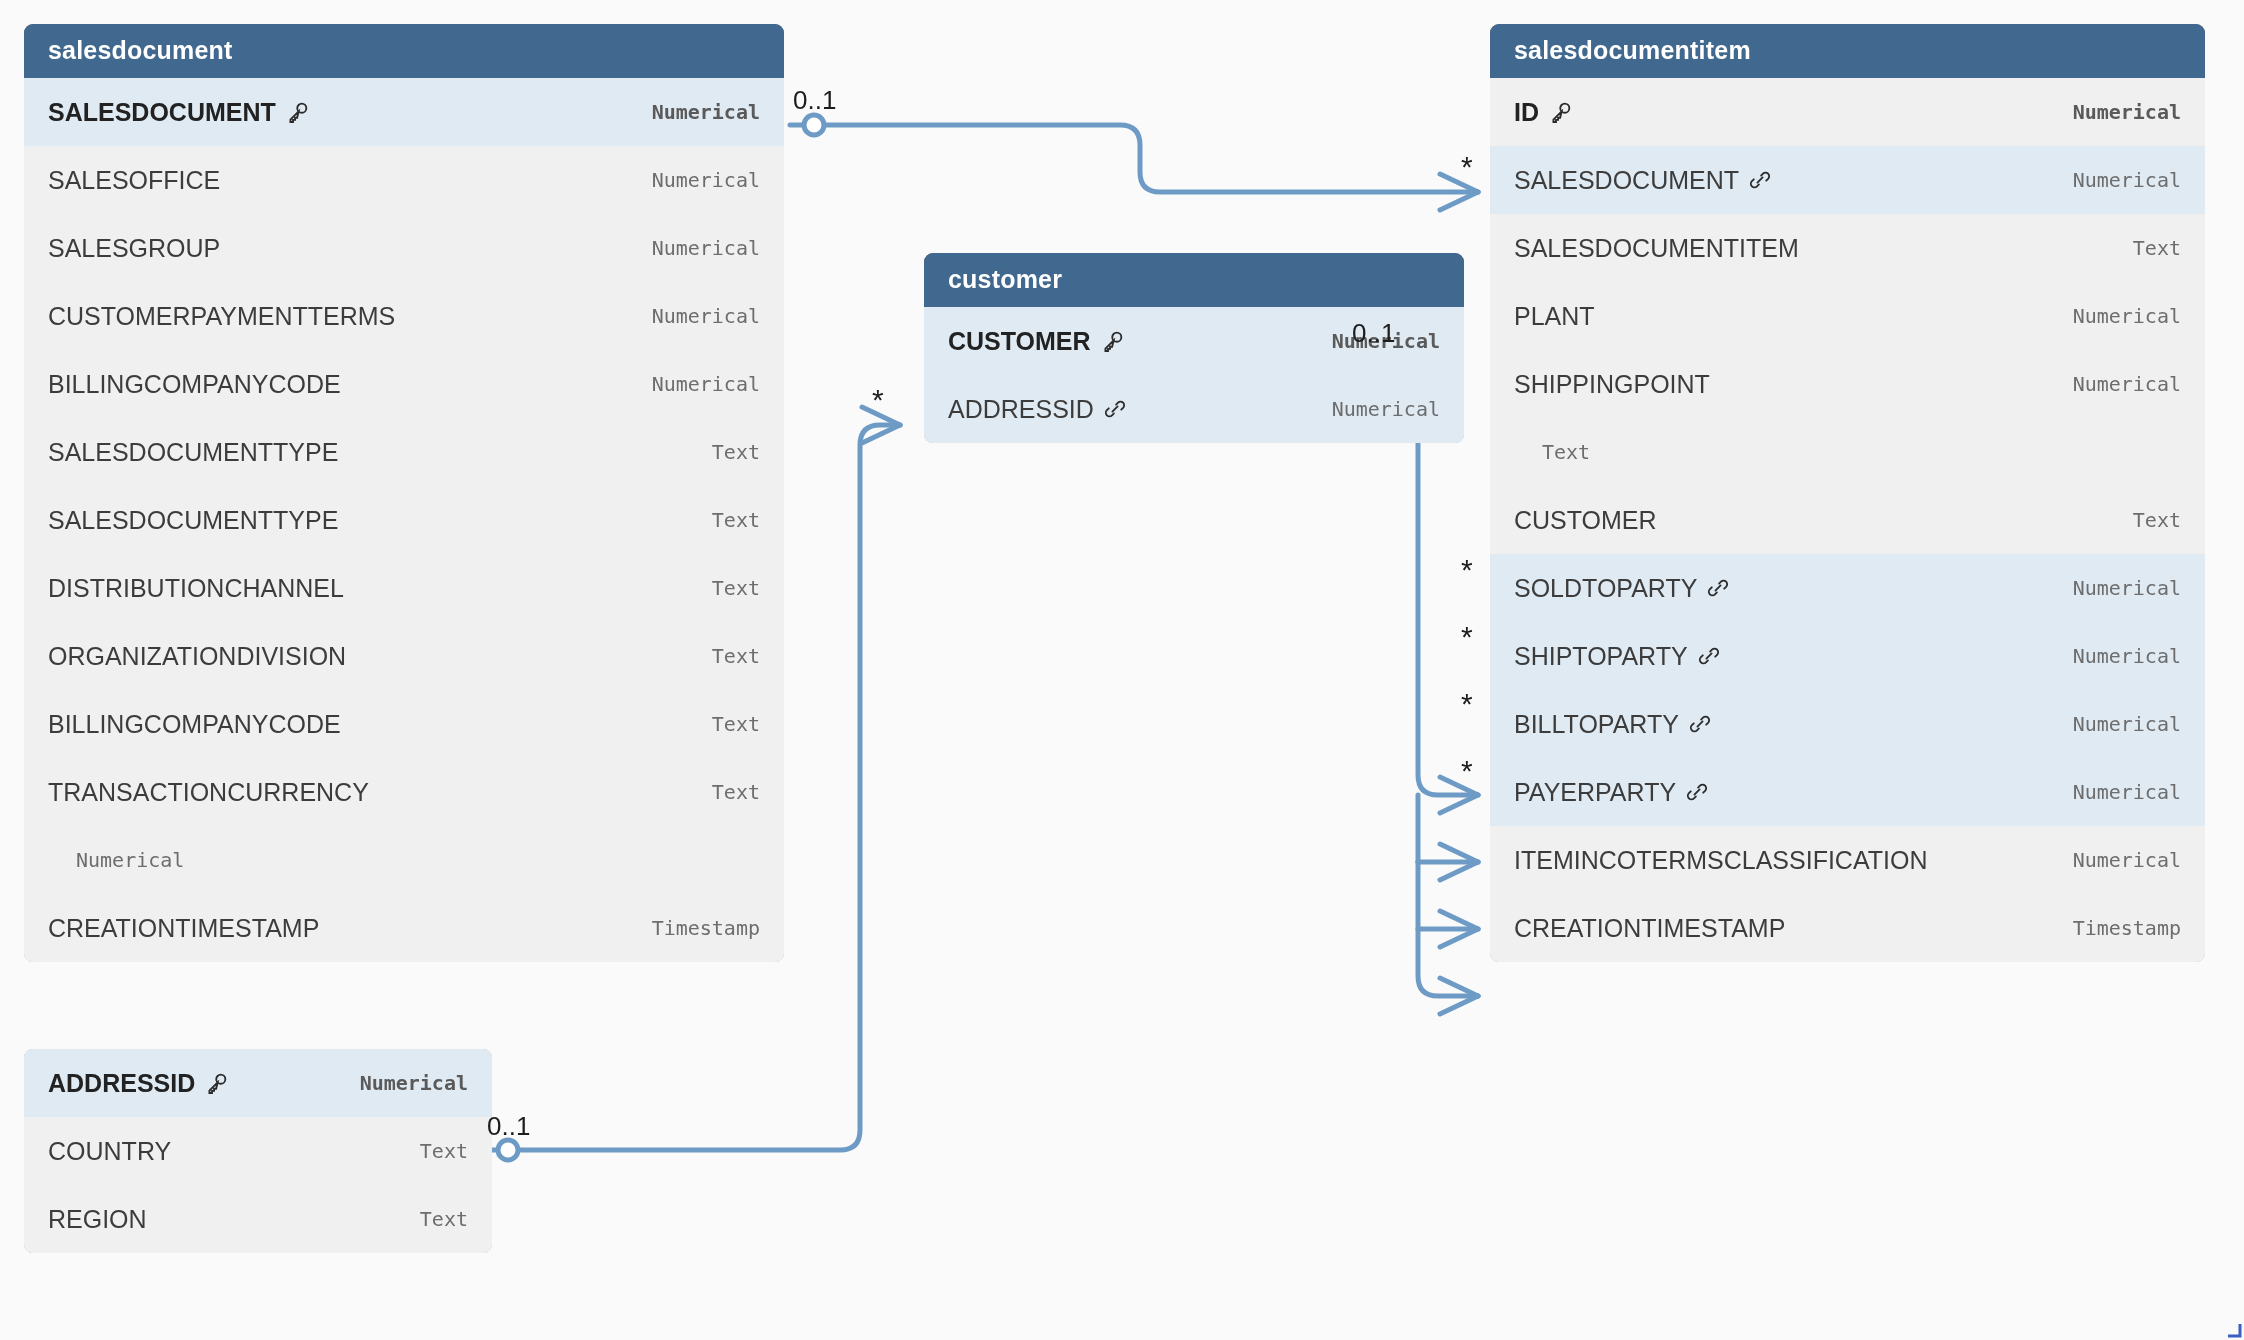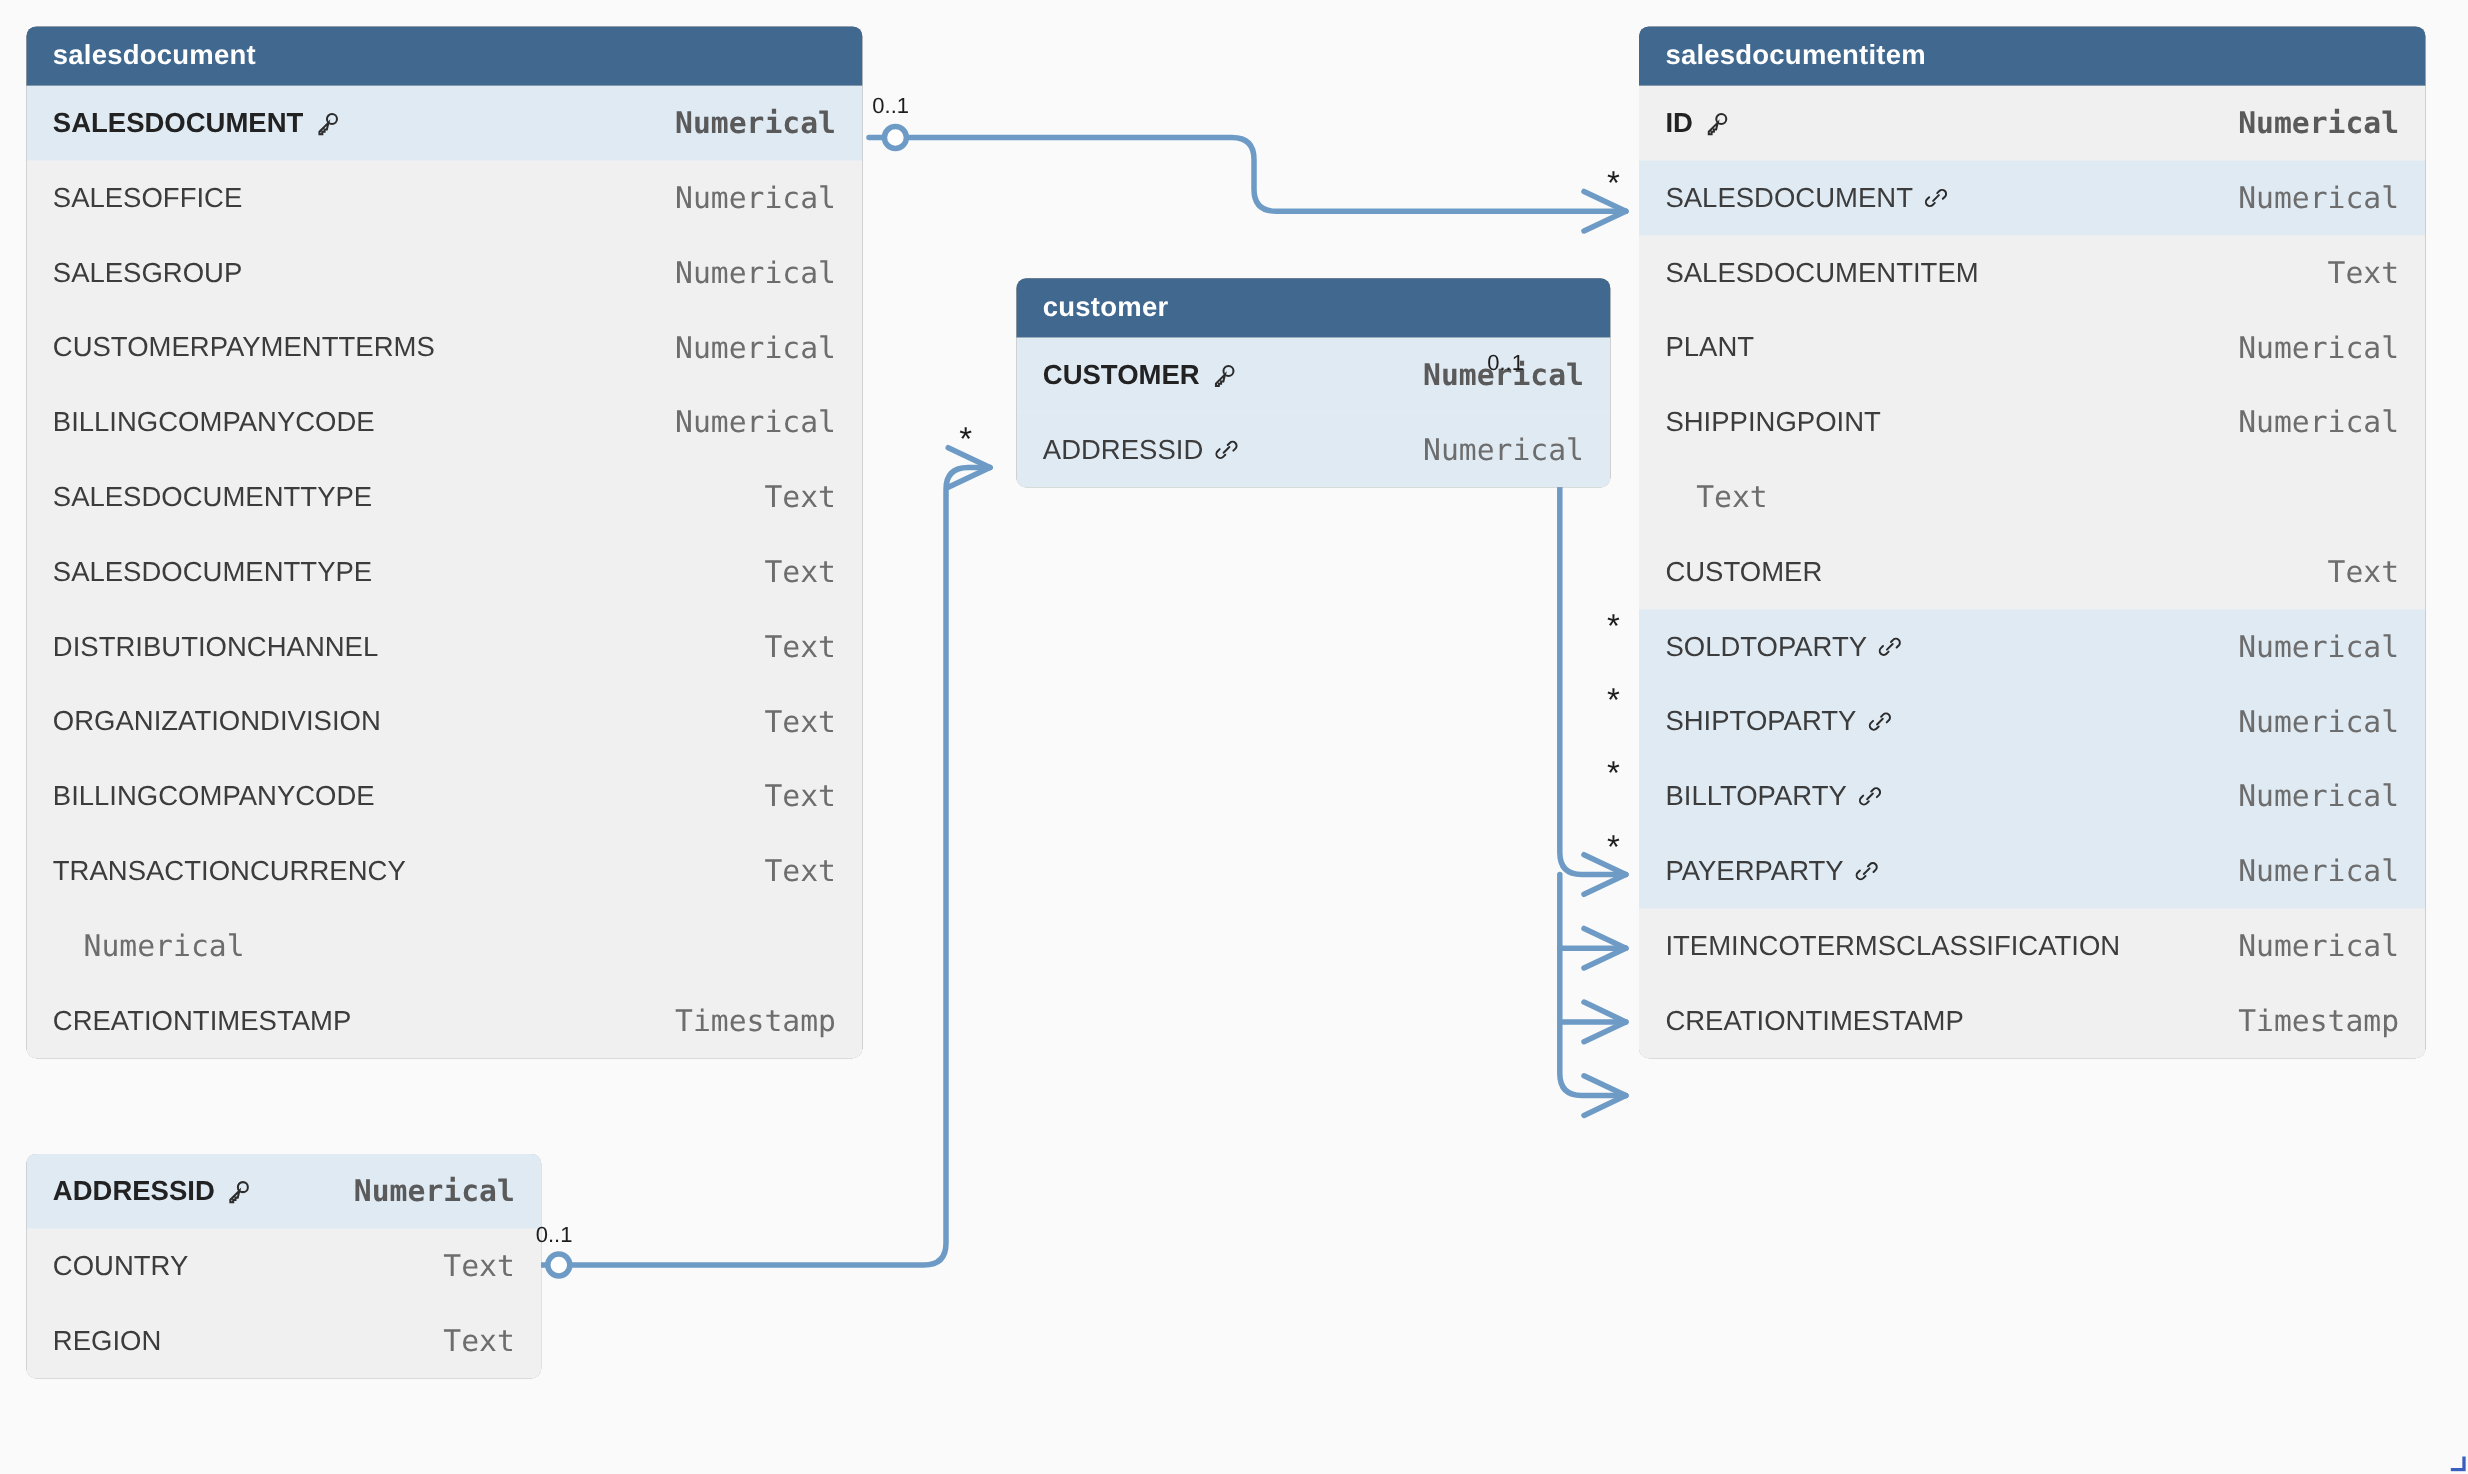--- a/index.html
+++ b/index.html
@@ -66,34 +66,34 @@
     white-space: nowrap;
     display: flex;
     align-items: center;
     gap: 9px;
     font-family: "Liberation Sans", sans-serif;
   }
   .row.pk .row-name { font-weight: bold; color: #222; }
 
   .row-type {
     font-family: "DejaVu Sans Mono", monospace;
-    font-size: 27px;
+    font-size: 20px;
     color: #6d6d6d;
     white-space: nowrap;
     padding-left: 28px;
   }
   .row.pk .row-type { font-weight: bold; color: #5a5a5a; }
 
   .keyicon, .linkicon { display: inline-flex; align-items: center; }
   .keyicon svg, .linkicon svg { display: block; }
 
   .card-label {
     position: absolute;
     font-family: "Liberation Sans", sans-serif;
-    font-size: 20px;
+    font-size: 26px;
     color: #1d1d1d;
     z-index: 3;
     line-height: 1;
     white-space: nowrap;
   }
   .card-label.star { font-size: 30px; }
 
   #resize-handle {
     position: absolute;
     right: 2px;

